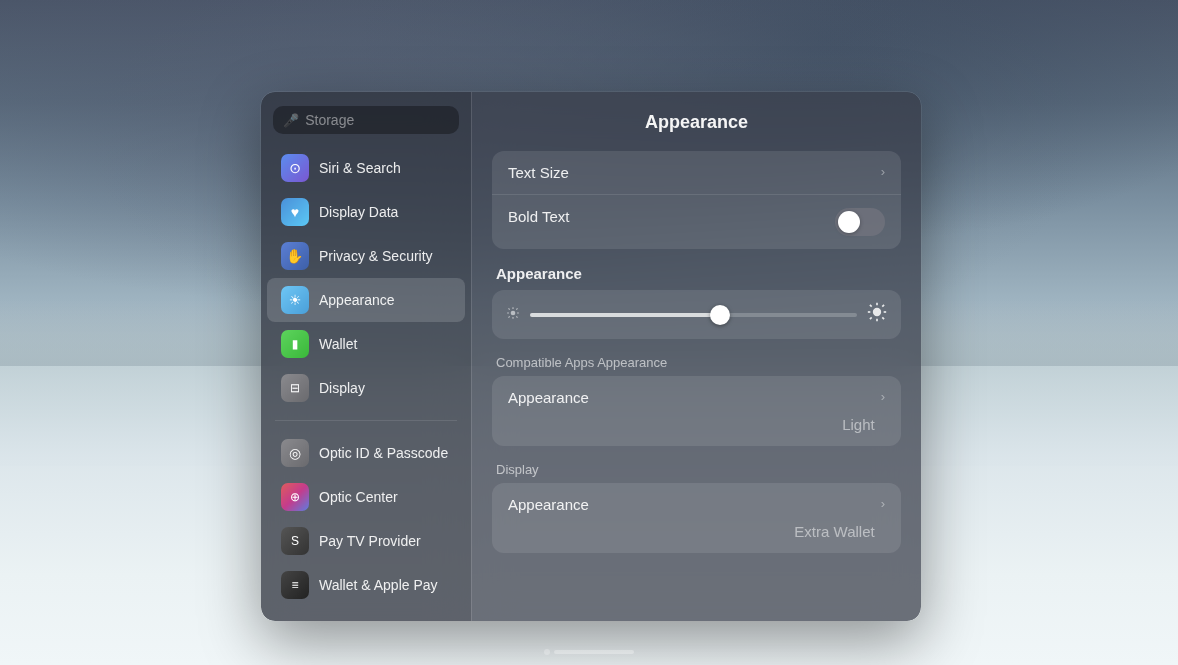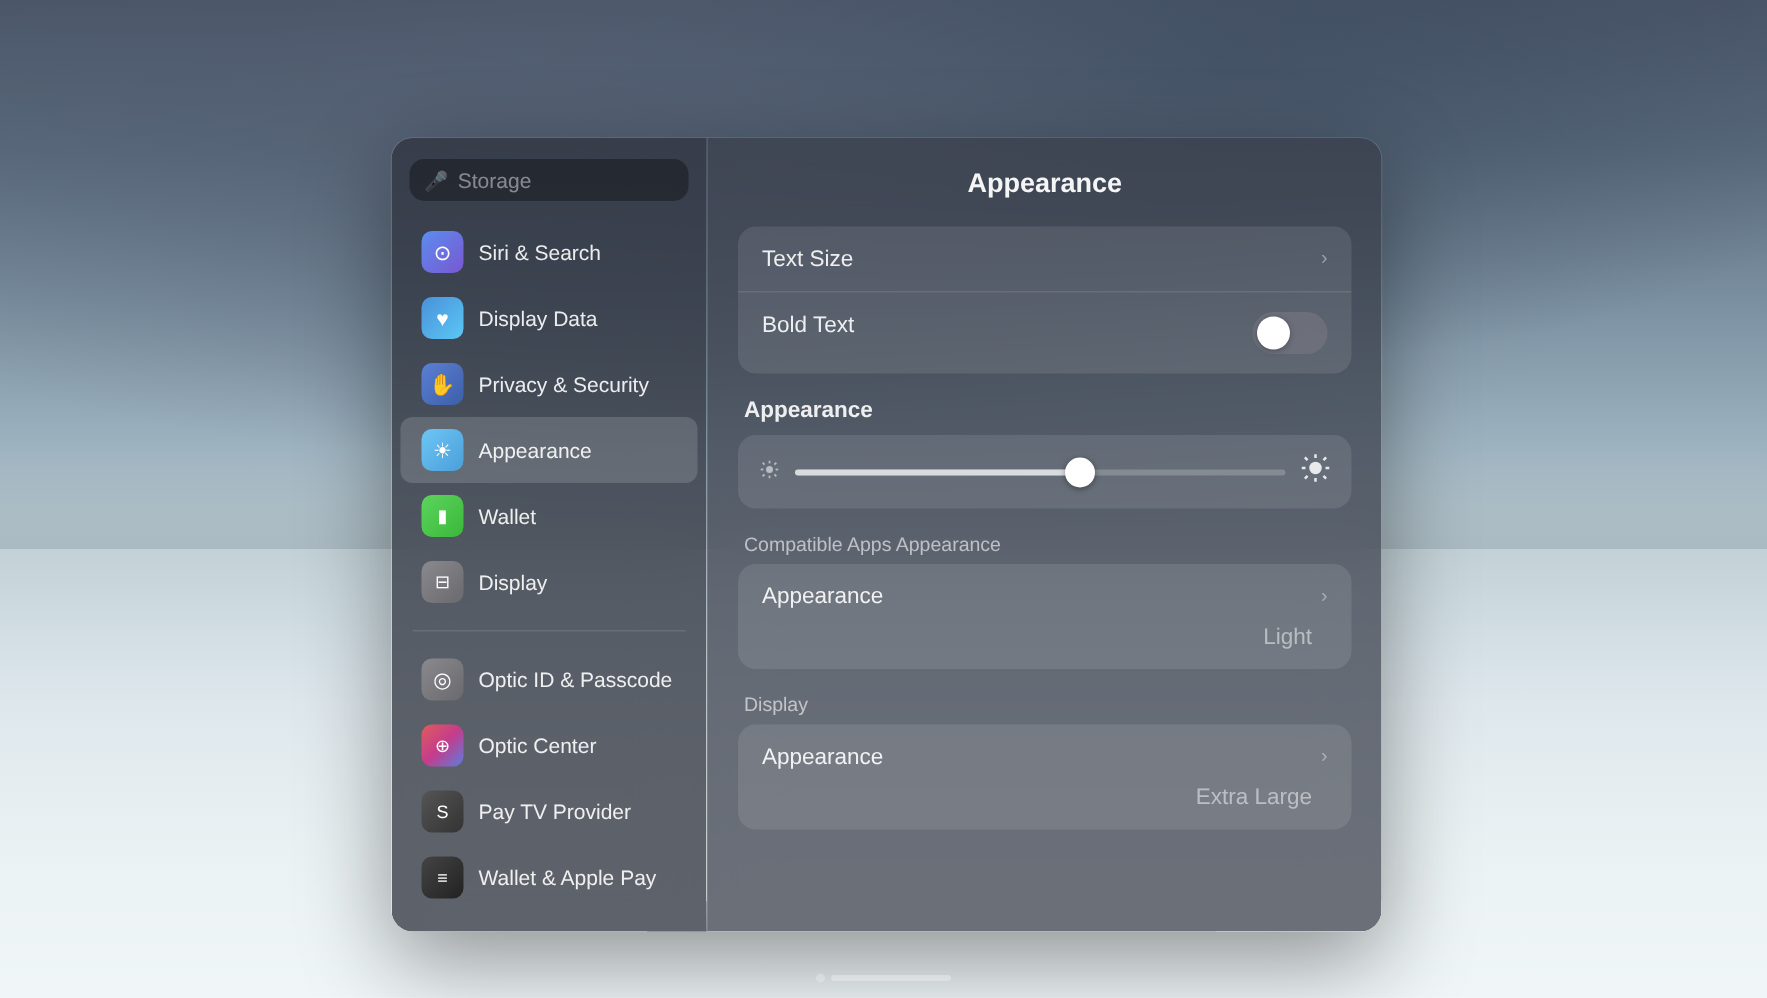--- a/index.html
+++ b/index.html
@@ -487,21 +487,21 @@
         <span class="row-label">Appearance</span>
         <span class="row-value">Light</span>
         <span class="chevron-icon">›</span>
       </div>
     </div>
 
     <div class="compat-section-label">Display</div>
     <div class="settings-group">
       <div class="settings-row">
         <span class="row-label">Appearance</span>
-        <span class="row-value">Extra Large</span>
+        <span class="row-value">Extra Wallet</span>
         <span class="chevron-icon">›</span>
       </div>
     </div>
 
   </div>
 </div>
 
 <div class="scroll-indicator">
   <div class="scroll-dot"></div>
   <div class="scroll-bar-track"></div>

